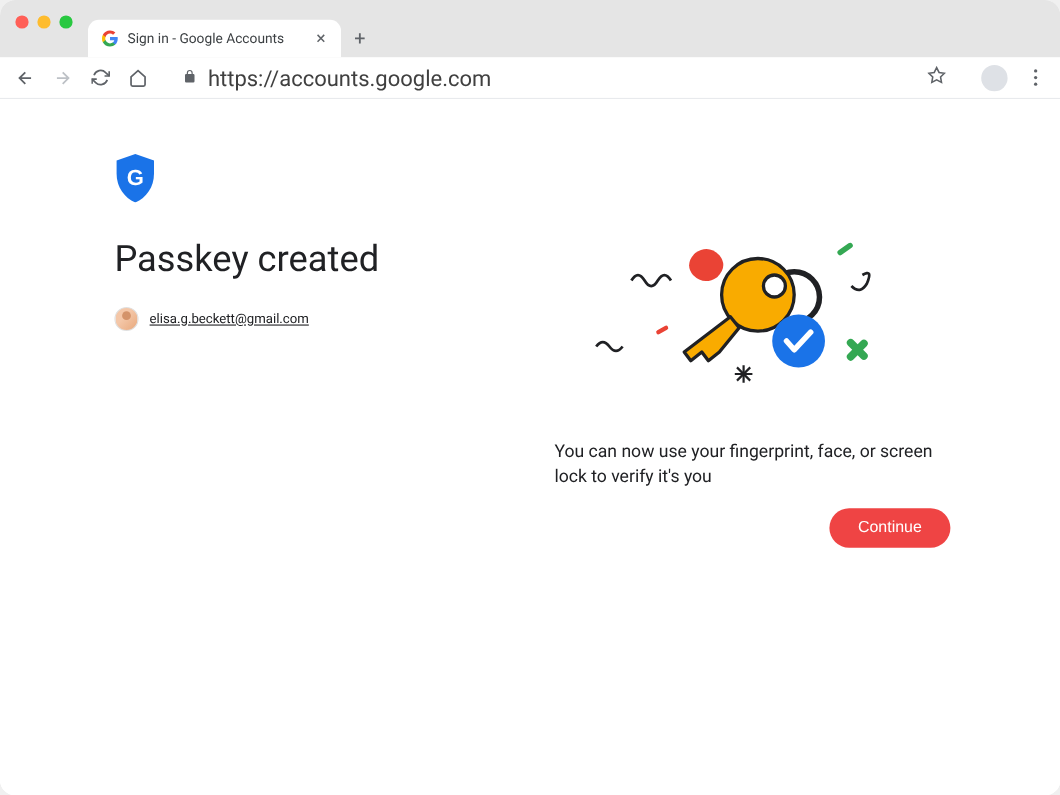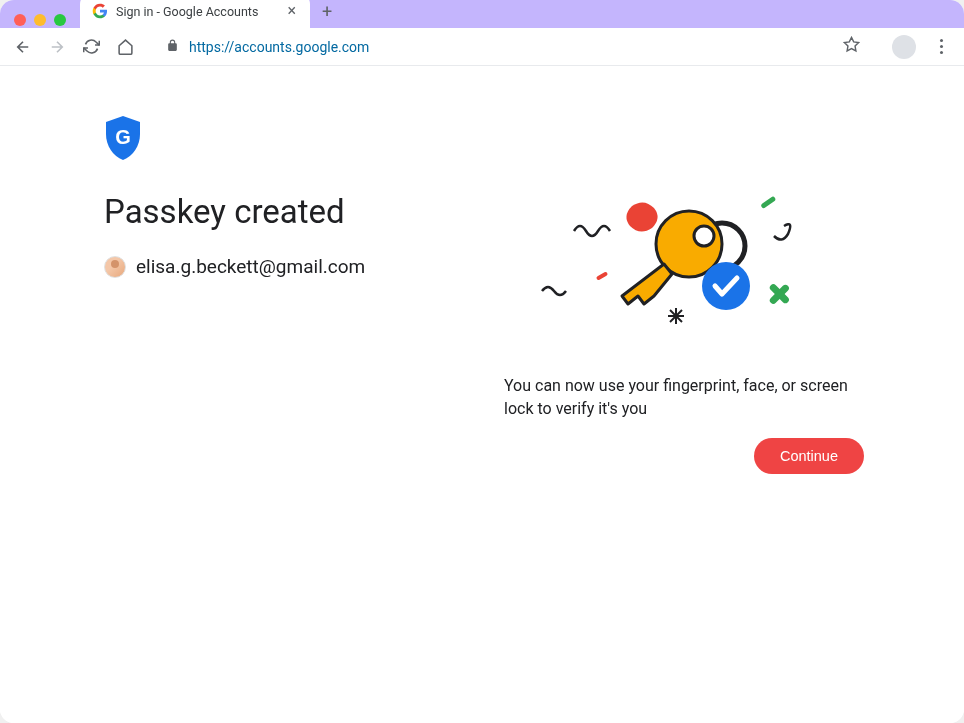--- a/index.html
+++ b/index.html
@@ -13,22 +13,22 @@
     .browser-window {
       width: 100%;
       height: 100%;
       background: #fff;
       border-radius: 14px;
       overflow: hidden;
       display: flex;
       flex-direction: column;
     }
     .tab-bar {
-      background: #c4b5fd;
-      height: 28px;
+      background: #e5e5e5;
+      height: 52px;
       display: flex;
       align-items: flex-end;
       padding-left: 10px;
       position: relative;
     }
     .traffic-lights {
       display: flex;
       gap: 8px;
       position: absolute;
       left: 14px;
@@ -111,22 +111,22 @@
       border-radius: 15px;
       display: flex;
       align-items: center;
       padding: 0 14px;
       margin: 0 8px;
       gap: 10px;
       background: #fff;
     }
     .lock-icon { color: #5f6368; }
     .url-text {
-      font-size: 14px;
-      color: #0369a1;
+      font-size: 20px;
+      color: #404040;
       flex: 1;
     }
     .star-icon { color: #5f6368; cursor: pointer; }
     .profile-circle {
       width: 24px;
       height: 24px;
       border-radius: 50%;
       background: #dee1e6;
       margin: 0 6px;
     }
@@ -178,22 +178,23 @@
     }
     .avatar::after {
       content: "";
       position: absolute;
       top: 3px; left: 6px;
       width: 8px; height: 8px;
       background: #d4936a;
       border-radius: 50%;
     }
     .account-email {
-      font-size: 19px;
+      font-size: 12px;
       color: #202124;
+      text-decoration: underline;
     }
     .right-col {
       flex: 1;
       padding-left: 20px;
       padding-top: 70px;
     }
     .illustration {
       height: 170px;
       position: relative;
       margin-bottom: 18px;

